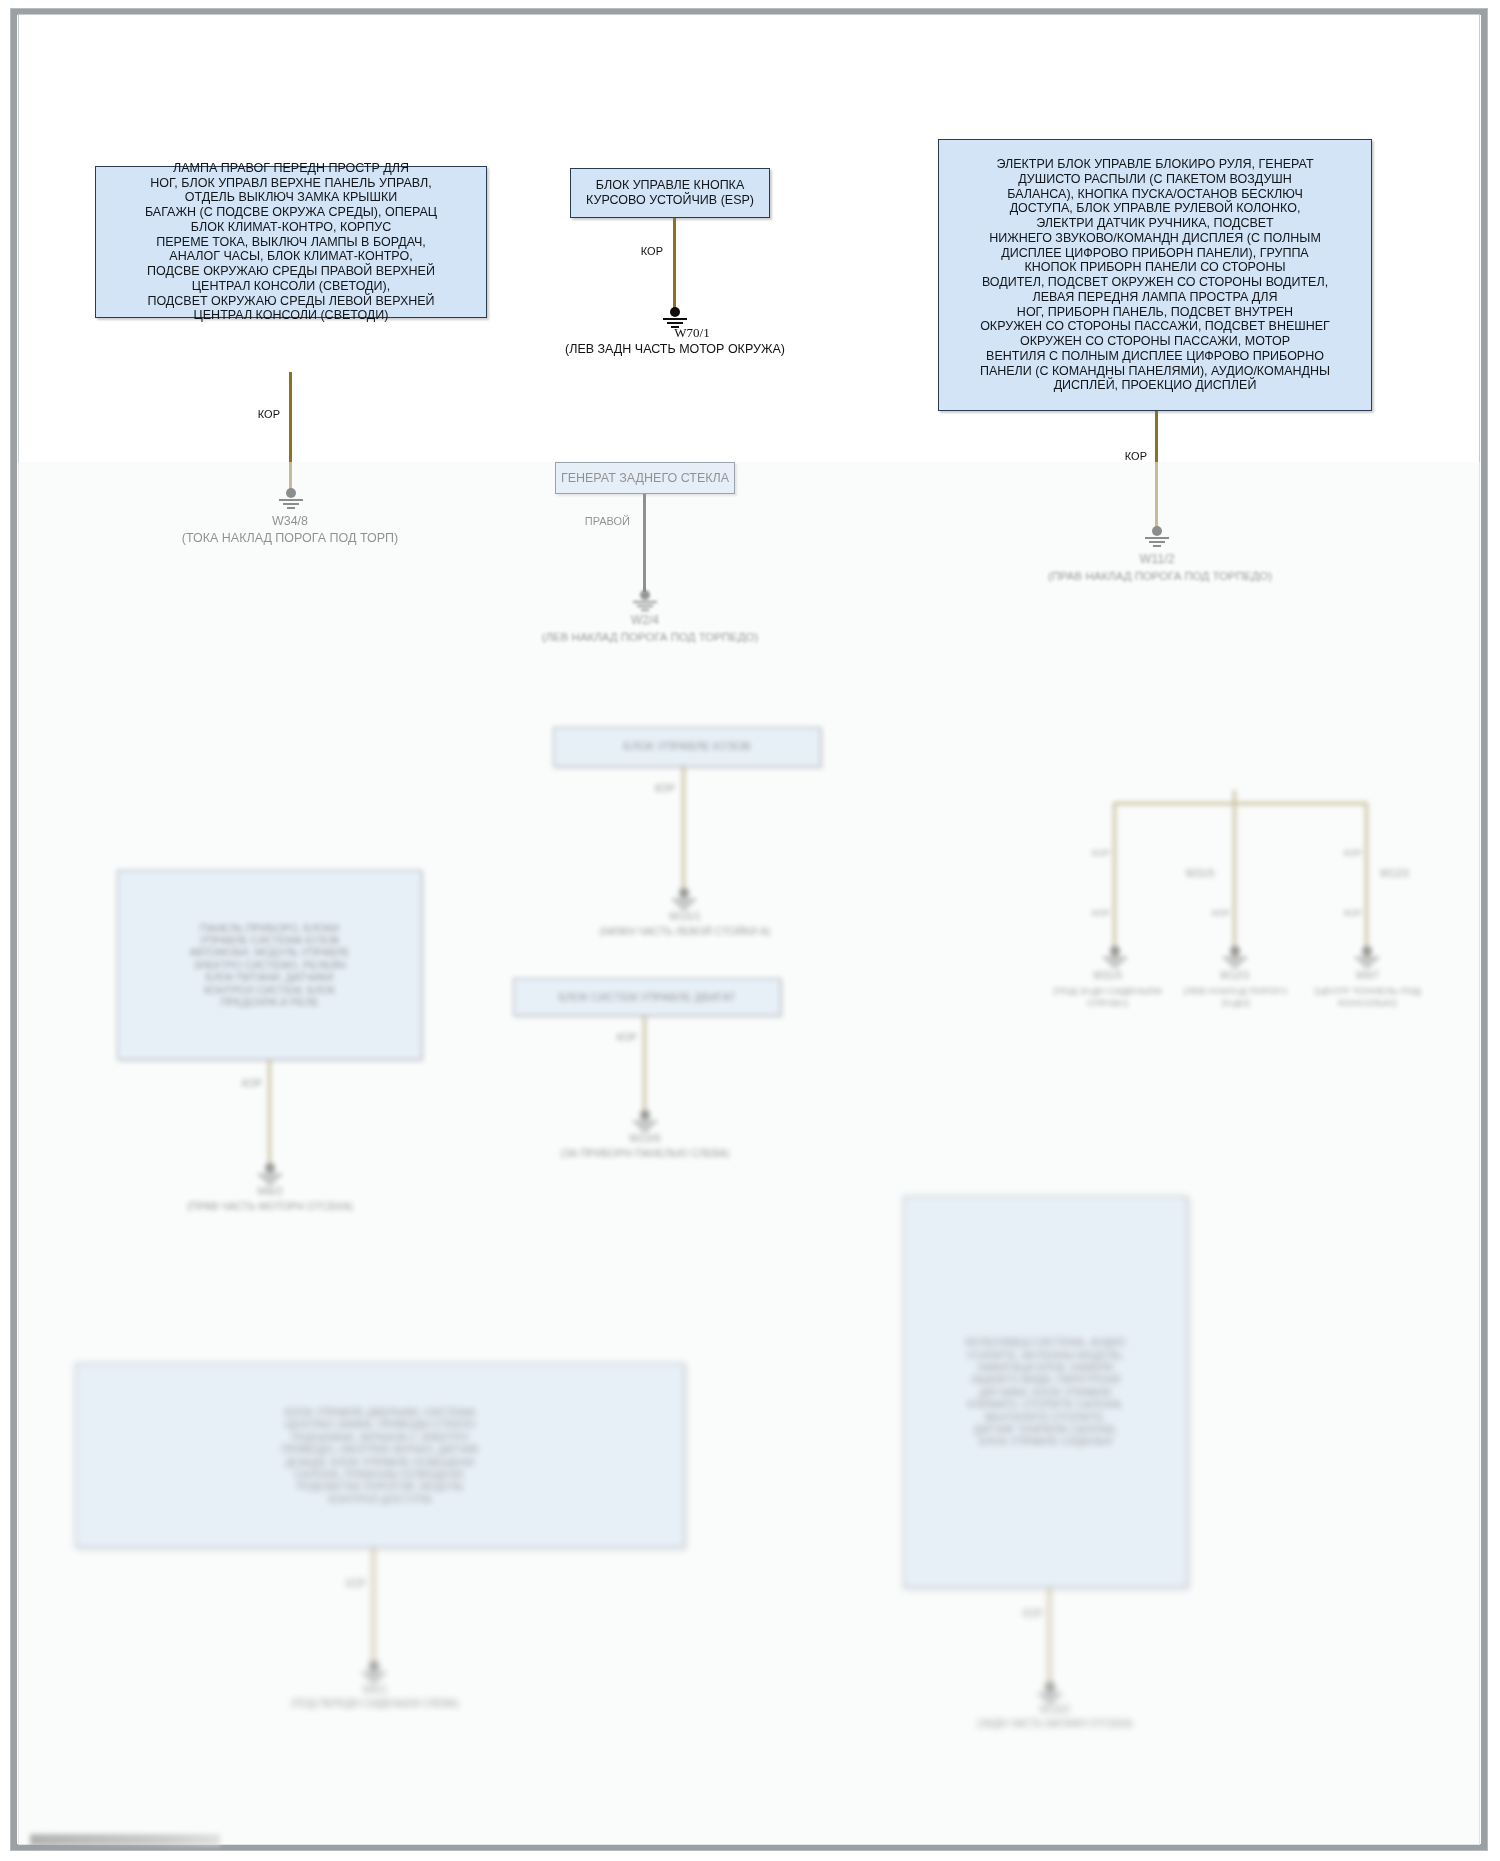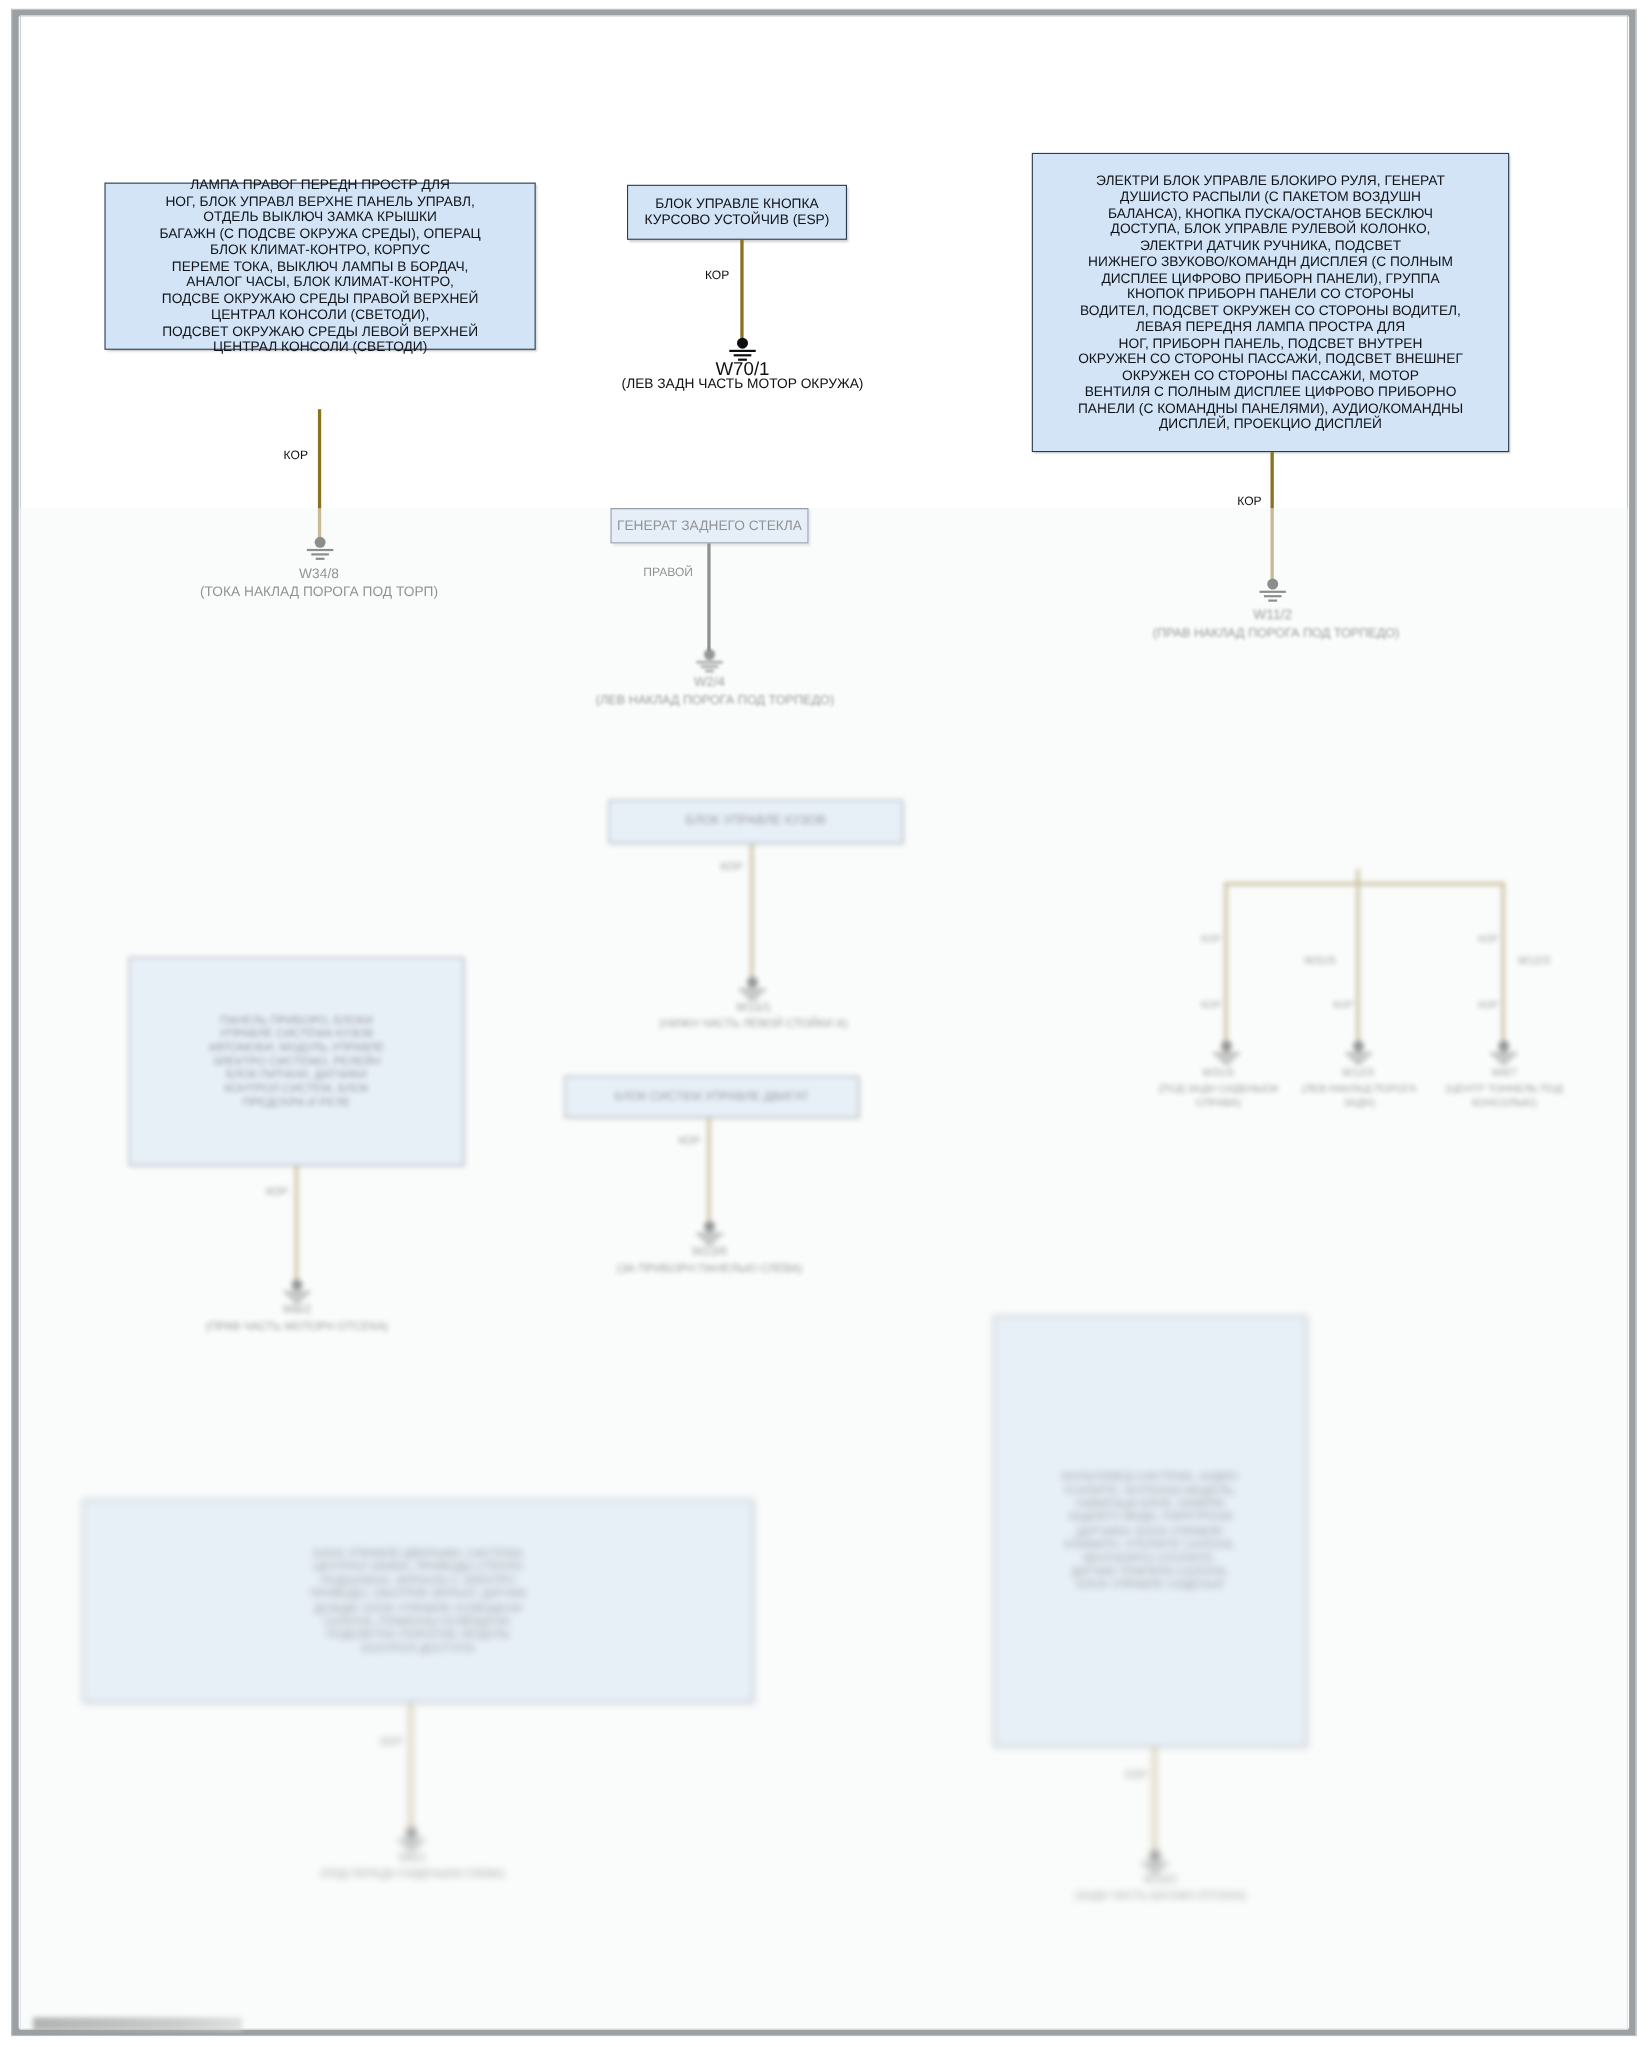--- a/index.html
+++ b/index.html
@@ -116,21 +116,21 @@
 КУРСОВО УСТОЙЧИВ (ESP)</span>
   </div>
   <div class="wire v" style="left:673px;top:218px;height:96px;"></div>
   <div class="wlabel" style="left:608px;top:245px;width:55px;">КОР</div>
   <div class="gnd" style="left:658px;top:307px;">
     <i class="dot"></i>
       <i class="b1"></i>
       <i class="b2"></i>
       <i class="b3"></i>
   </div>
-  <div class="gnd-label" style="left:575px;top:325px;width:200px;font-size:17px;">W70/1</div>
+  <div class="gnd-label" style="left:592px;top:325px;width:200px;font-size:13px;font-family:Liberation Serif, serif;">W70/1</div>
   <div class="gnd-label" style="left:495px;top:342px;width:360px;font-size:12.5px;">(ЛЕВ ЗАДН ЧАСТЬ МОТОР ОКРУЖА)</div>
 
   <div class="box" style="left:555px;top:462px;width:180px;height:32px;font-size:12.5px;">
     <span class="txt">ГЕНЕРАТ ЗАДНЕГО СТЕКЛА</span>
   </div>
   <div class="wire v black" style="left:643px;top:494px;height:98px;"></div>
   <div class="wlabel" style="left:560px;top:515px;width:70px;">ПРАВОЙ</div>
 
   <div class="box" style="left:938px;top:139px;width:434px;height:272px;font-size:12.5px;">
     <span class="txt">ЭЛЕКТРИ БЛОК УПРАВЛЕ БЛОКИРО РУЛЯ, ГЕНЕРАТ

